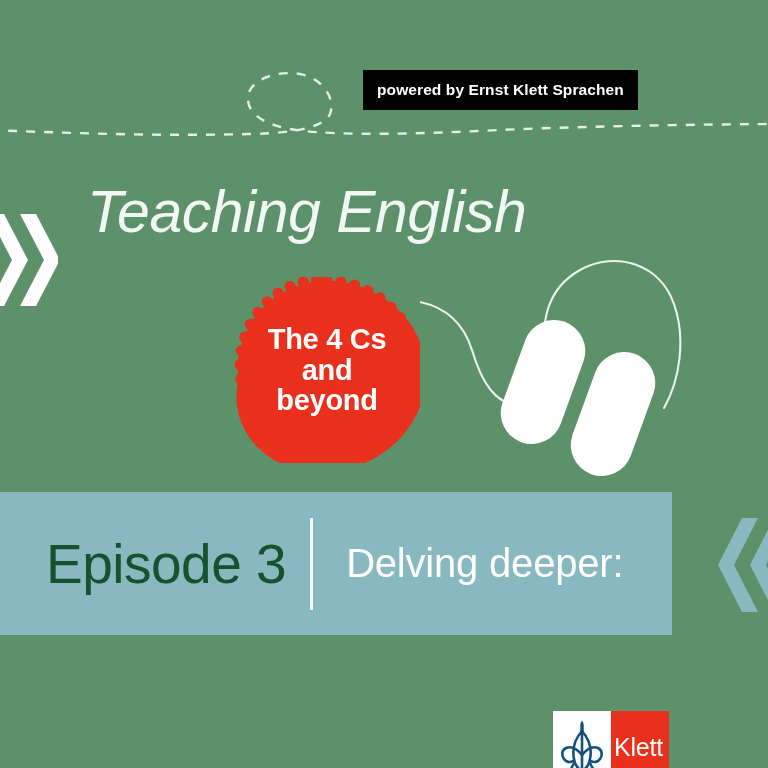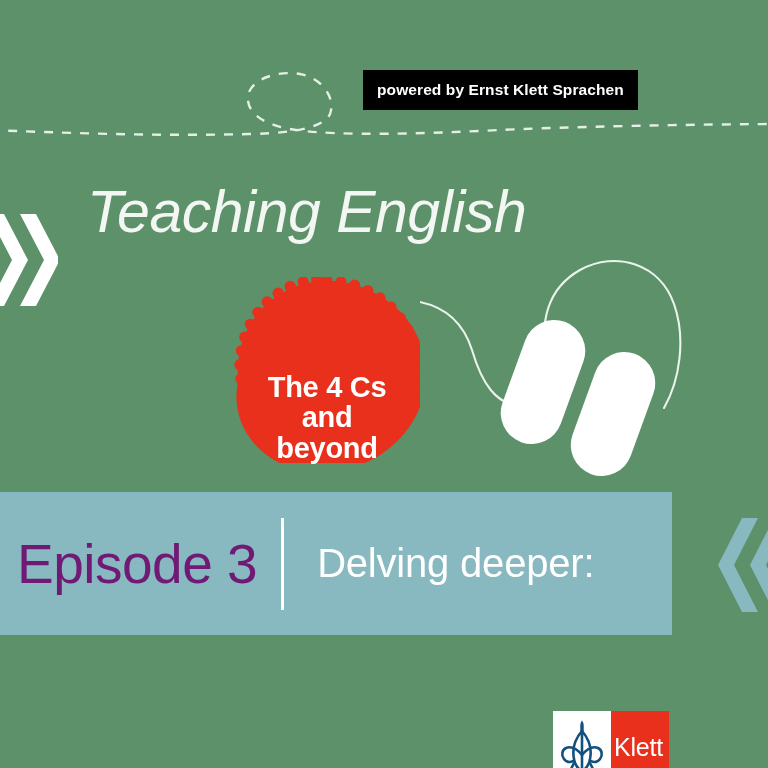--- a/index.html
+++ b/index.html
@@ -90,21 +90,21 @@
   .badge svg {
     position: absolute;
     inset: 0;
   }
   .badge-text {
     position: absolute;
     inset: 0;
     display: flex;
     flex-direction: column;
     align-items: center;
-    justify-content: flex-end;
+    justify-content: center;
     color: #ffffff;
     font-size: 29px;
     font-weight: 700;
     line-height: 1.05em;
     text-align: center;
     letter-spacing: -0.3px;
   }
 
   
   .headphones {
@@ -121,25 +121,25 @@
     position: absolute;
     left: -6px;
     top: 492px;
     width: 678px;
     height: 143px;
     background: #88b9c0;
     display: flex;
     align-items: center;
   }
   .episode-number {
-    color: #701a75;
+    color: #14532d;
     font-size: 55px;
     font-weight: 400;
     letter-spacing: -0.5px;
-    margin-left: 23px;
+    margin-left: 52px;
     white-space: nowrap;
   }
   .episode-divider {
     width: 3px;
     height: 92px;
     background: #ffffff;
     margin: 0 26px 0 24px;
     flex: none;
   }
   .episode-subtitle {

